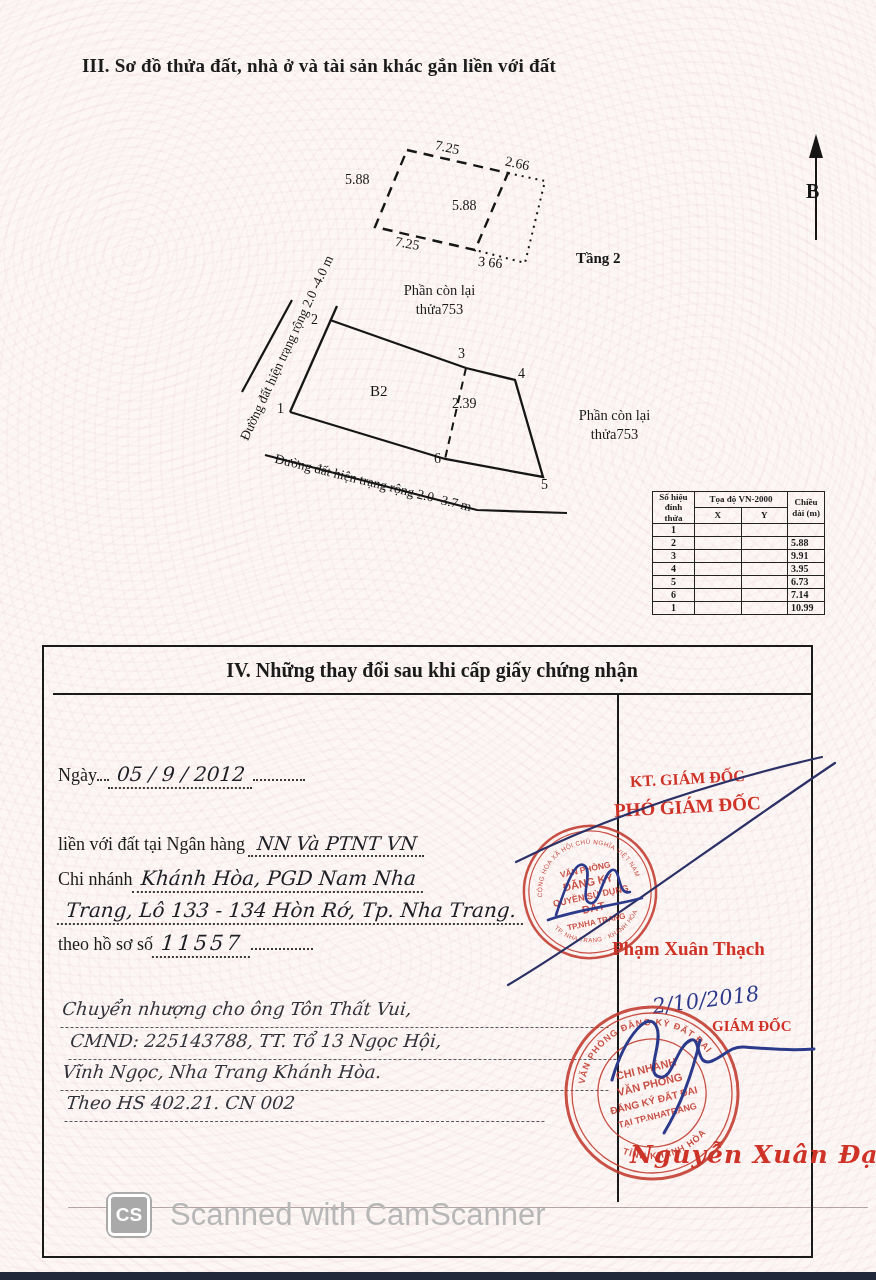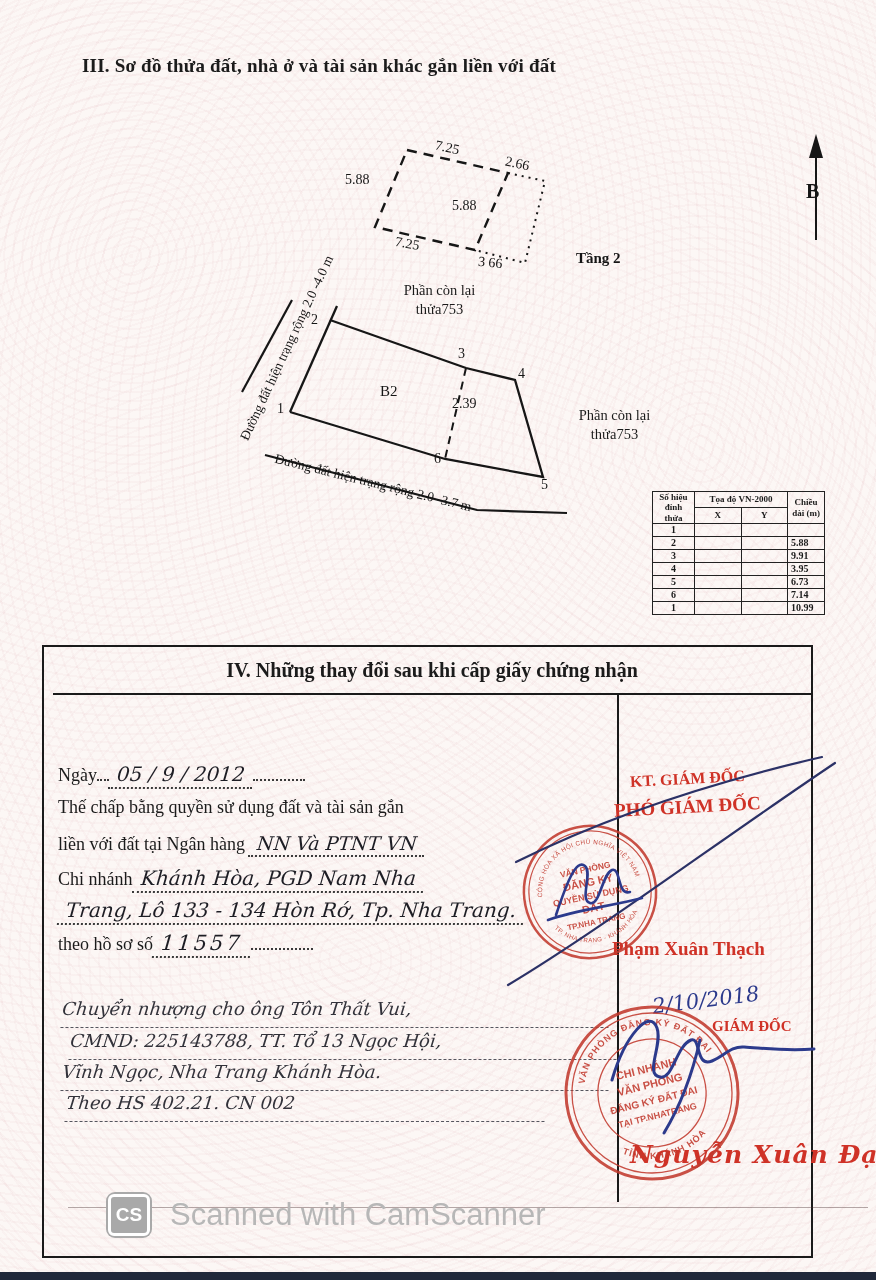--- a/index.html
+++ b/index.html
@@ -79,21 +79,21 @@
     <span>thửa753</span>
   </div>
   <div class="lbl" style="left:806px;top:180px;font-size:20px;font-weight:bold;">B</div>
 
   <div class="lbl" style="left:311px;top:312px;">2</div>
   <div class="lbl" style="left:458px;top:346px;">3</div>
   <div class="lbl" style="left:518px;top:366px;">4</div>
   <div class="lbl" style="left:277px;top:401px;">1</div>
   <div class="lbl" style="left:434px;top:451px;">6</div>
   <div class="lbl" style="left:541px;top:477px;">5</div>
-  <div class="lbl" style="left:380px;top:383px;font-size:15px;">B2</div>
+  <div class="lbl" style="left:370px;top:383px;font-size:15px;">B2</div>
   <div class="lbl" style="left:452px;top:396px;">2.39</div>
   <div class="note" style="left:562px;top:406px;width:105px;">
     <span>Phần còn lại</span><br>
     <span>thửa753</span>
   </div>
   <div class="lbl rot" style="left:172px;top:340px;width:230px;font-size:13.5px;transform:rotate(-65deg);">Đường đất hiện trạng rộng 2.0 -4.0 m</div>
   <div class="lbl rot" style="left:258px;top:475px;width:230px;font-size:13.5px;transform:rotate(14deg);">Đường đất hiện trạng rộng 2.0 -3.7 m</div>
 
   <table class="ctab">
     <tbody>
@@ -154,21 +154,20 @@
   <div class="t4">
     <div class="t4-title">IV. Những thay đổi sau khi cấp giấy chứng nhận</div>
     <div class="t4-body">
       <div class="t4-divider"></div>
     </div>
   </div>
 
   <div class="pline" style="left:58px;top:762px;">
     <span>Ngày</span><span class="lead" style="width:12px;"></span><span class="hand dotfill" style="font-size:20px;">05 / 9 / 2012</span><span class="lead" style="width:52px;"></span>
   </div>
-  <div class="pline" style="left:58px;top:797px;">Thế chấp bằng quyền sử dụng đất và tài sản gắn</div>
   <div class="pline" style="left:58px;top:832px;">
     <span>liền với đất tại Ngân hàng</span> <span class="hand dotfill" style="font-size:19px;">NN Và PTNT VN</span>
   </div>
   <div class="pline" style="left:58px;top:866px;">
     <span>Chi nhánh</span><span class="hand dotfill" style="font-size:20px;">Khánh Hòa, PGD Nam Nha</span>
   </div>
   <div class="pline" style="left:58px;top:898px;">
     <span class="hand dotfill" style="font-size:20px;">Trang, Lô 133 - 134 Hòn Rớ, Tp. Nha Trang.</span>
   </div>
   <div class="pline" style="left:58px;top:931px;">

